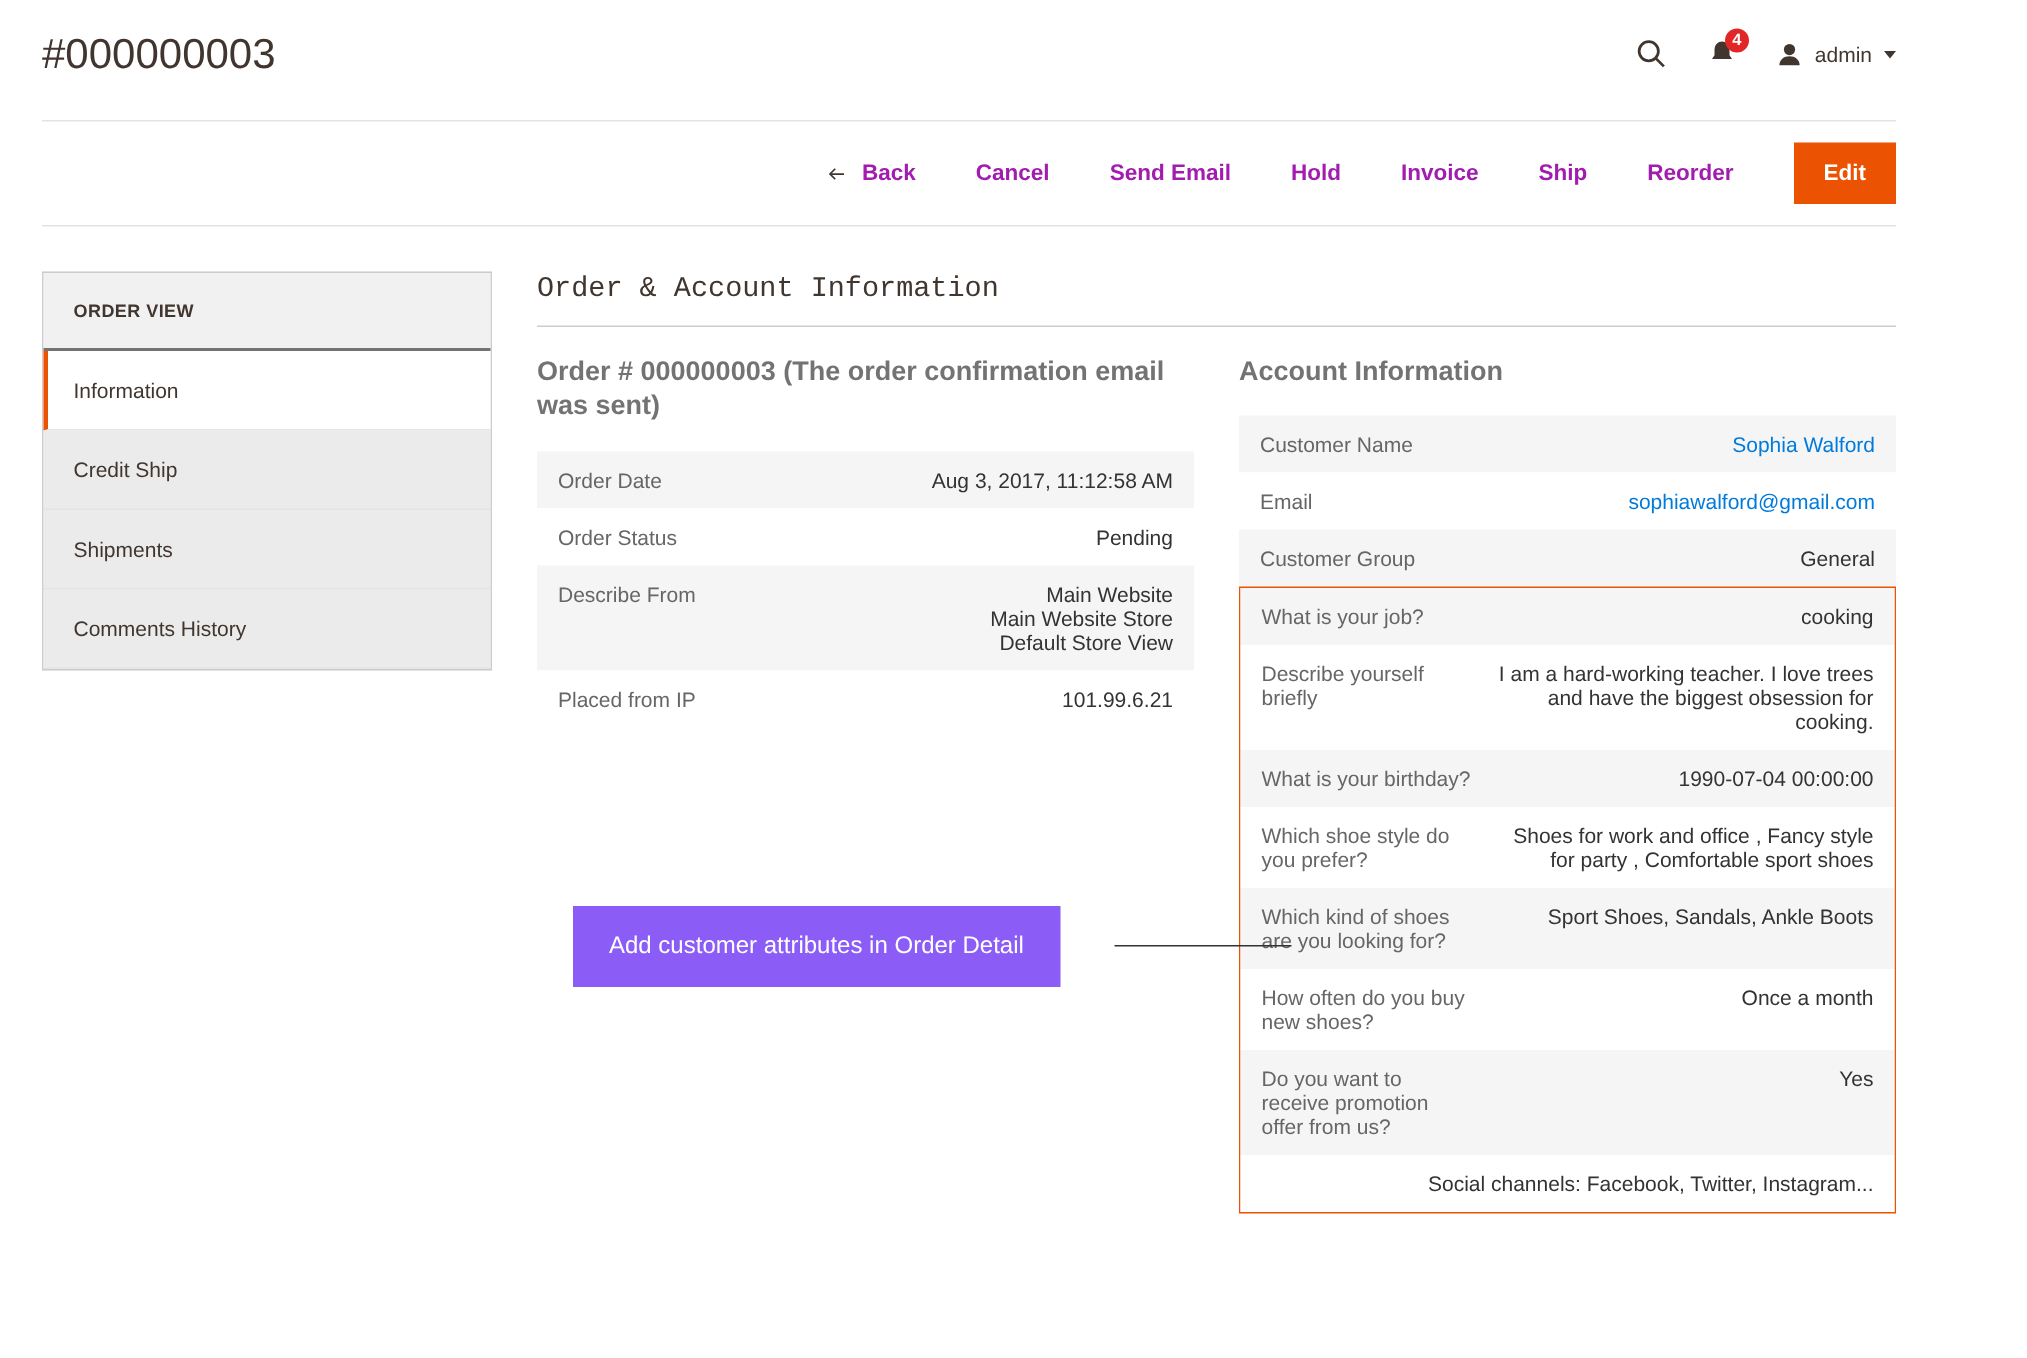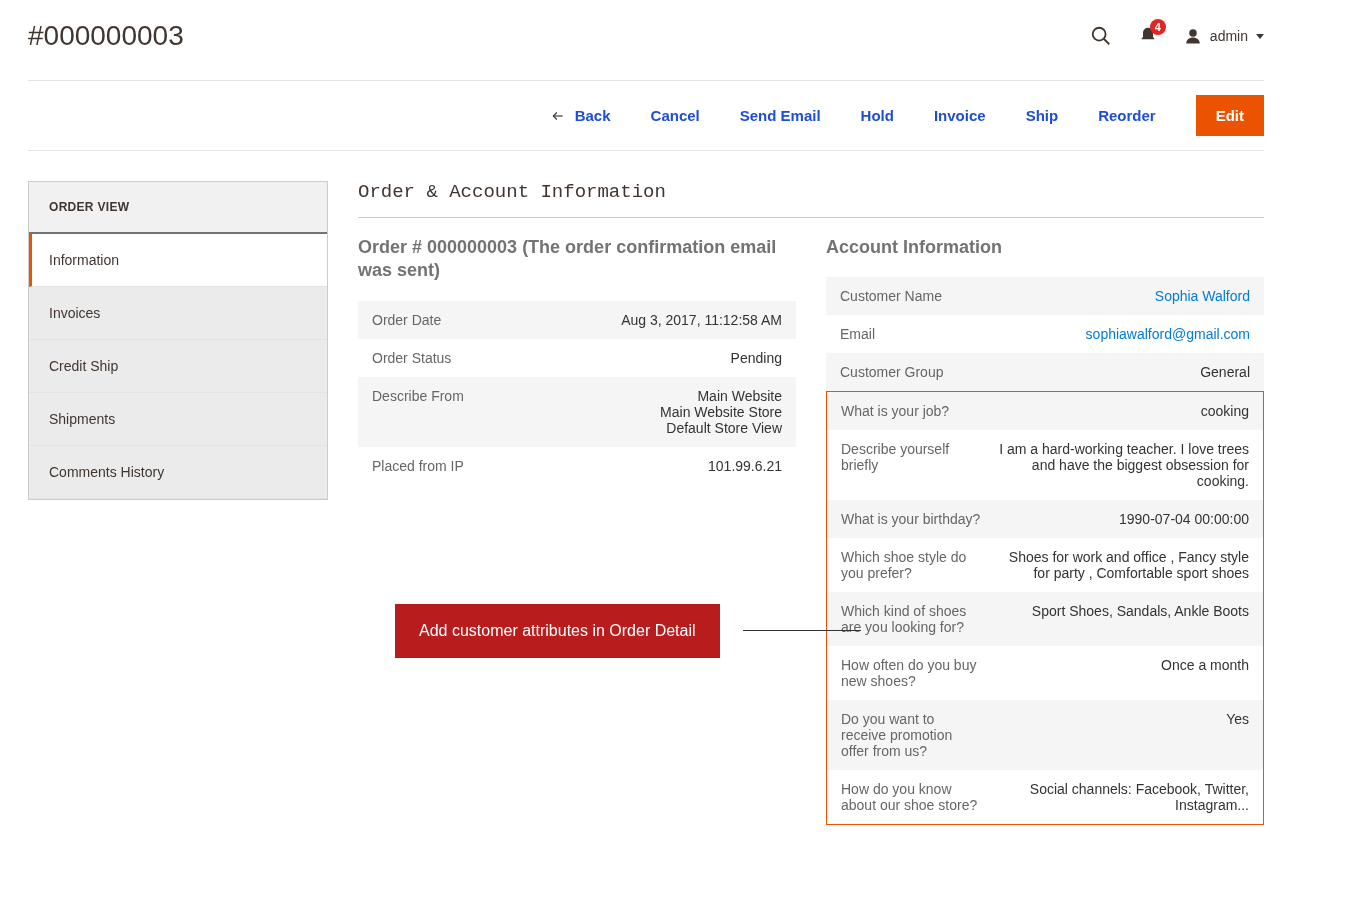--- a/index.html
+++ b/index.html
@@ -6,42 +6,42 @@
 body { font-family: 'Helvetica Neue', Arial, sans-serif; color: #333; background: #fff; font-size: 14px; }
 .page { width: 1292px; min-height: 905px; position: relative; padding: 0 28px; }
 .header { display: flex; align-items: center; justify-content: space-between; padding: 20px 0 28px 0; border-bottom: 1px solid #e3e3e3; }
 .page-title { font-size: 28px; font-weight: 400; color: #41362f; }
 .header-right { display: flex; align-items: center; gap: 26px; }
 .icon-btn { cursor: pointer; display: inline-flex; align-items: center; justify-content: center; position: relative; }
 .badge { position: absolute; top: -6px; right: -8px; background: #e22626; color: #fff; border-radius: 10px; font-size: 11px; min-width: 16px; height: 16px; display: flex; align-items: center; justify-content: center; font-weight: 600; padding: 0 4px; }
 .admin-user { display: flex; align-items: center; gap: 8px; cursor: pointer; color: #41362f; }
 .admin-user .caret { border-top: 5px solid #41362f; border-left: 4px solid transparent; border-right: 4px solid transparent; }
 .action-bar { display: flex; justify-content: flex-end; align-items: center; gap: 40px; padding: 14px 0; border-bottom: 1px solid #e3e3e3; }
-.action-link { color: #1d4ed8; font-size: 15px; font-weight: 600; cursor: pointer; display: flex; align-items: center; gap: 8px; }
+.action-link { color: #a21caf; font-size: 15px; font-weight: 600; cursor: pointer; display: flex; align-items: center; gap: 8px; }
 .action-btn { background: #eb5202; color: #fff; padding: 12px 20px; font-weight: 600; cursor: pointer; border: none; font-size: 15px; }
 .layout { display: flex; gap: 30px; margin-top: 30px; align-items: flex-start; }
 .sidebar { width: 300px; border: 1px solid #ccc; background: #f1f1f1; }
 .sidebar-header { padding: 18px 20px; font-weight: 700; font-size: 12px; letter-spacing: 0.3px; color: #41362f; background: #f1f1f1; border-bottom: 2px solid #737373; text-transform: uppercase; }
 .sidebar-item { padding: 18px 20px; cursor: pointer; color: #41362f; background: #f5f5f5; border-bottom: 1px solid #e3e3e3; }
 .sidebar-item.active { background: #fff; border-left: 3px solid #eb5202; padding-left: 17px; font-weight: 400; }
 .sidebar-item:not(.active) { background: #ebebeb; }
 .main { flex: 1; }
 .section-title { font-size: 19px; font-weight: 400; color: #41362f; padding-bottom: 14px; border-bottom: 1px solid #ccc; margin-bottom: 18px; font-family: Liberation Mono, monospace; }
 .two-col { display: flex; gap: 30px; }
 .col { flex: 1; }
 .subsection-title { font-size: 18px; font-weight: 600; color: #737373; margin-bottom: 18px; line-height: 1.3; }
 .data-table { width: 100%; }
 .data-row { display: flex; padding: 11px 14px; align-items: flex-start; }
 .data-row:nth-child(odd) { background: #f5f5f5; }
 .data-row:nth-child(even) { background: #fff; }
 .data-label { flex: 0 0 37%; color: #666; padding-right: 10px; }
 .data-value { flex: 1; text-align: right; color: #333; }
 .data-value.link { color: #007bdb; cursor: pointer; }
 .highlight-box { border: 1.5px solid #eb5202; margin-top: 0; }
-.callout { position: absolute; left: 395px; top: 604px; background: #b91c1c; color: #fff; padding: 18px 24px; font-size: 16px; font-weight: 400; }
+.callout { position: absolute; left: 382px; top: 604px; background: #8b5cf6; color: #fff; padding: 18px 24px; font-size: 16px; font-weight: 400; }
 .callout-line { position: absolute; left: 743px; top: 630px; width: 118px; height: 1px; background: #333; }
 </style>
 </head>
 <body>
 
 <div class="page">
   <div class="header">
     <h1 class="page-title">#000000003</h1>
     <div class="header-right">
       <span class="icon-btn">
@@ -81,21 +81,20 @@
     <span class="action-link">Invoice</span>
     <span class="action-link">Ship</span>
     <span class="action-link">Reorder</span>
     <button class="action-btn">Edit</button>
   </div>
 
   <div class="layout">
     <div class="sidebar">
       <div class="sidebar-header">ORDER VIEW</div>
       <div class="sidebar-item active">Information</div>
-      <div class="sidebar-item">Invoices</div>
       <div class="sidebar-item">Credit Ship</div>
       <div class="sidebar-item">Shipments</div>
       <div class="sidebar-item">Comments History</div>
     </div>
 
     <div class="main">
       <h2 class="section-title">Order &amp; Account Information</h2>
       <div class="two-col">
         <div class="col">
           <h3 class="subsection-title">Order # 000000003 (The order confirmation email was sent)</h3>
@@ -159,21 +158,20 @@
               </div>
               <div class="data-row">
                 <div class="data-label">How often do you buy new shoes?</div>
                 <div class="data-value" style="white-space: pre-line;">Once a month</div>
               </div>
               <div class="data-row">
                 <div class="data-label">Do you want to receive promotion offer from us?</div>
                 <div class="data-value" style="white-space: pre-line;">Yes</div>
               </div>
               <div class="data-row">
-                <div class="data-label">How do you know about our shoe store?</div>
                 <div class="data-value" style="white-space: pre-line;">Social channels: Facebook, Twitter, Instagram...</div>
               </div>
             </div>
         </div>
       </div>
     </div>
   </div>
 
   <div class="callout">Add customer attributes in Order Detail</div>
   <div class="callout-line"></div>

